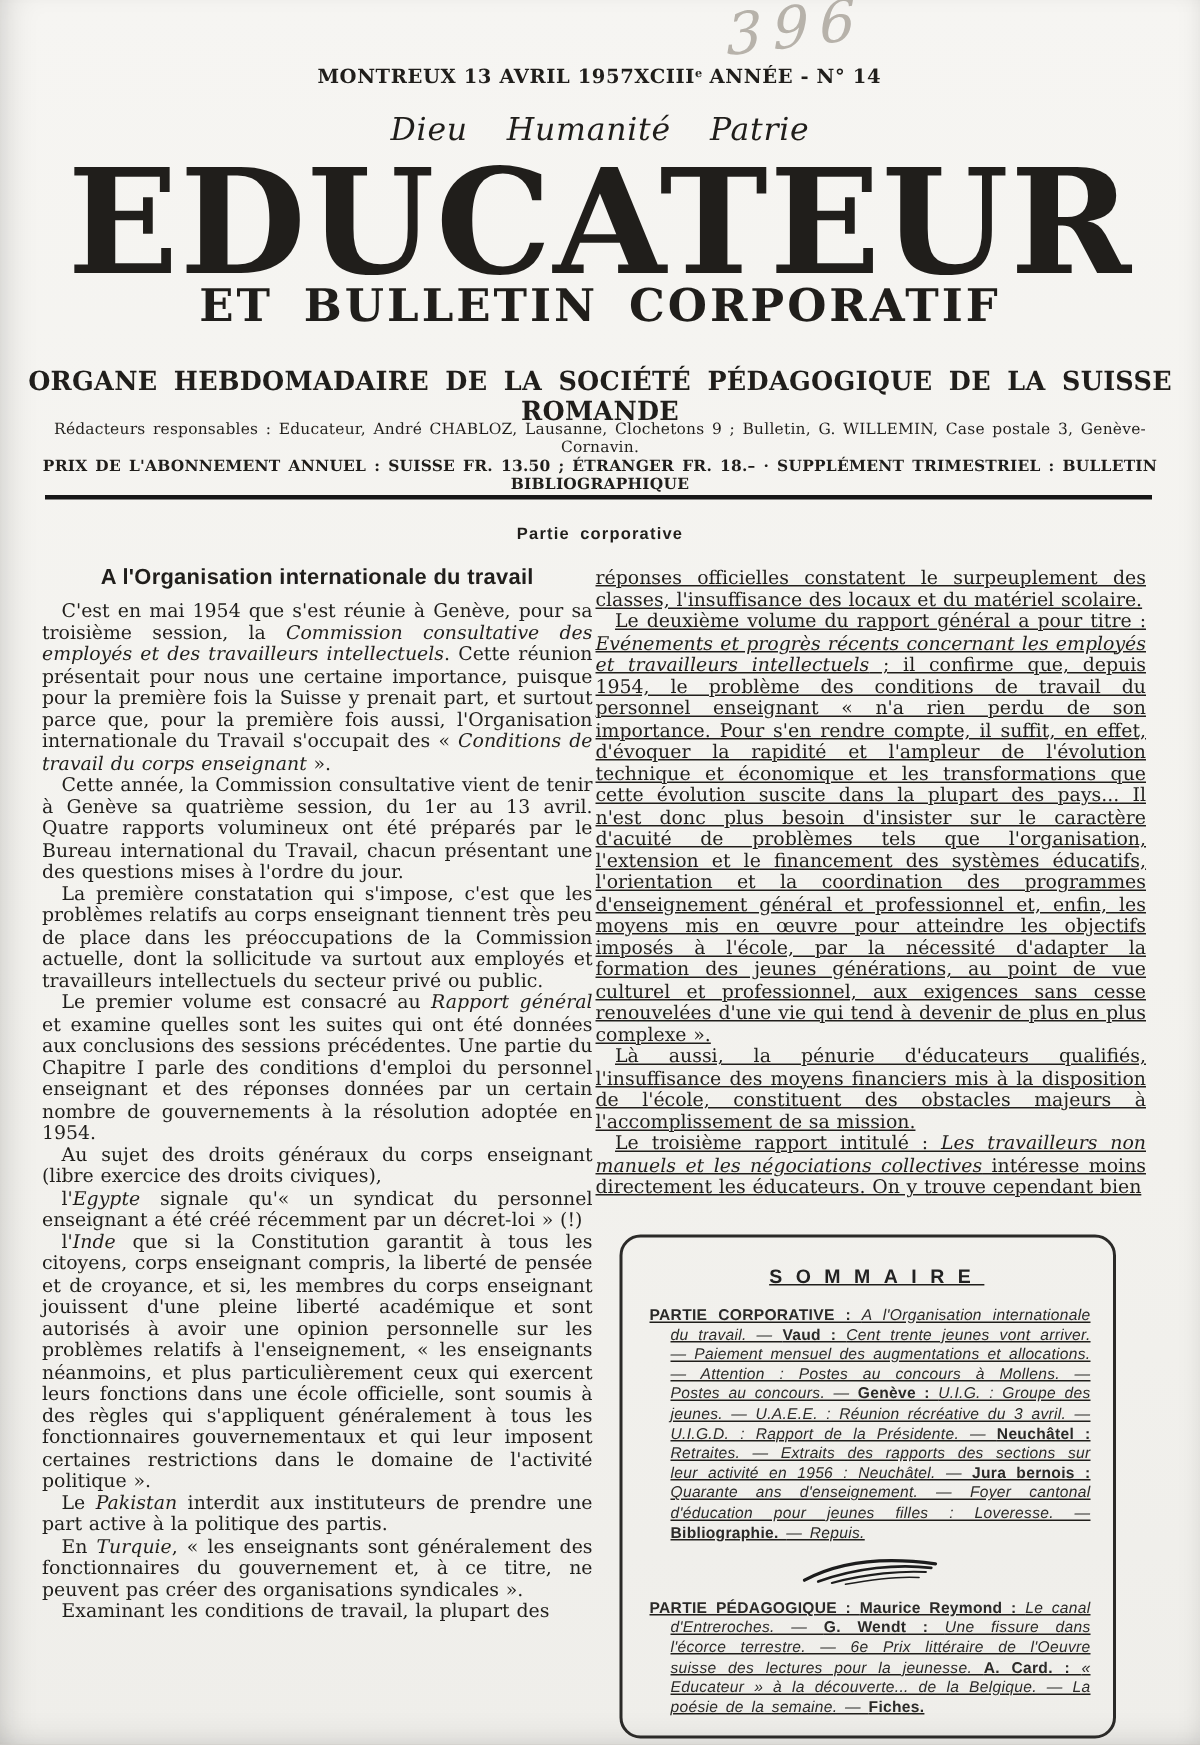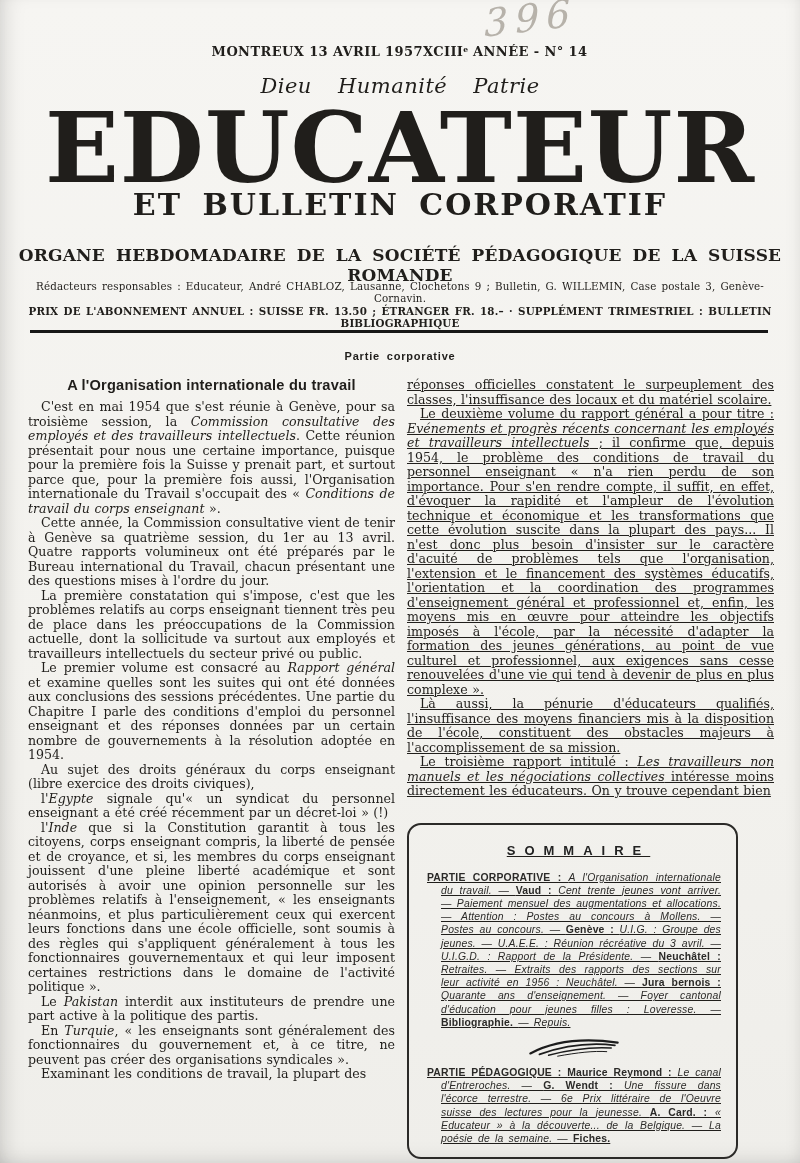--- a/index.html
+++ b/index.html
@@ -32,31 +32,31 @@
     font-size:17.5px;font-weight:bold;letter-spacing:.2px;word-spacing:5px;
     transform:scaleX(.97);transform-origin:center;}
   .mast{position:absolute;top:280px;left:14px;right:14px;text-align:center;
     font-size:10.3px;line-height:12.4px;word-spacing:1.6px;letter-spacing:.15px;}
   .mast .mline.bold{font-weight:bold;}
   .rule{position:absolute;top:330px;left:30px;right:32px;height:3px;
     background:#171717;border:none;margin:0;}
   .section-title{position:absolute;top:350px;left:0;width:100%;text-align:center;
     font-family:"Liberation Sans",sans-serif;font-weight:bold;font-size:11px;
     letter-spacing:.8px;word-spacing:3px;}
-  .cols{position:absolute;top:374px;left:28px;display:flex;gap:12px;}
+  .cols{position:absolute;top:374px;left:28px;display:flex;gap:2px;}
   .col{width:367px;}
   .article-heading{font-family:"Liberation Sans",sans-serif;font-weight:bold;
     font-size:14.6px;text-align:center;margin:3px 0 7px 0;letter-spacing:.2px;}
   .bp{font-size:12.6px;line-height:14.5px;text-align:justify;margin:0;
     text-indent:13px;hyphens:auto;-webkit-hyphens:auto;word-spacing:.5px;}
   .bp.noind{text-indent:0;}
   .bp .it{font-style:italic;}
   .col-right{padding-top:4px;text-decoration:underline;}
   .sommaire{margin-top:24px;width:331px;box-sizing:border-box;
-    border:2px solid #2b2a28;border-radius:14px;padding:14px 15px 12px 18px;}
+    border:2px solid #2b2a28;border-radius:14px;padding:14px 15px 12px 18px;margin-left:16px;}
   .som-title{text-align:center;font-family:"Liberation Sans",sans-serif;
     font-weight:bold;font-size:13px;letter-spacing:9px;padding-left:9px;
     margin:4px 0 13px 0;color:#222;}
   .som-entry{font-family:"Liberation Sans",sans-serif;font-size:10.4px;
     line-height:13.2px;text-align:justify;margin:0;padding-left:14px;
     text-indent:-14px;color:#2b2a28;word-spacing:2px;letter-spacing:.2px;}
   .som-entry .it{font-style:italic;}
   .som-entry .bd{font-weight:bold;font-style:normal;}
   .ornament{display:block;margin:9px auto 8px auto;}
 </style>

